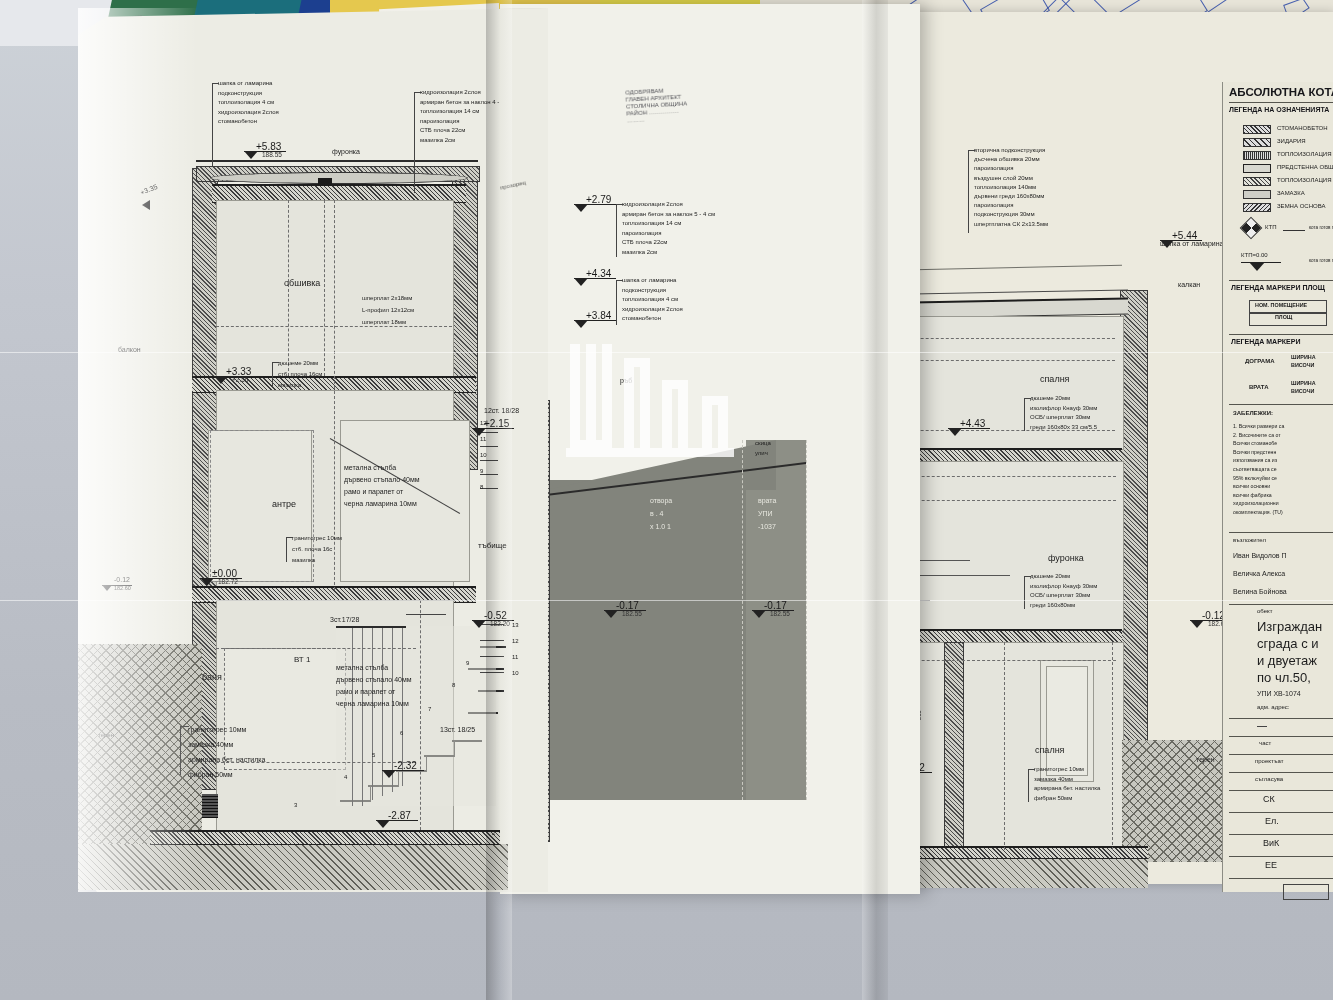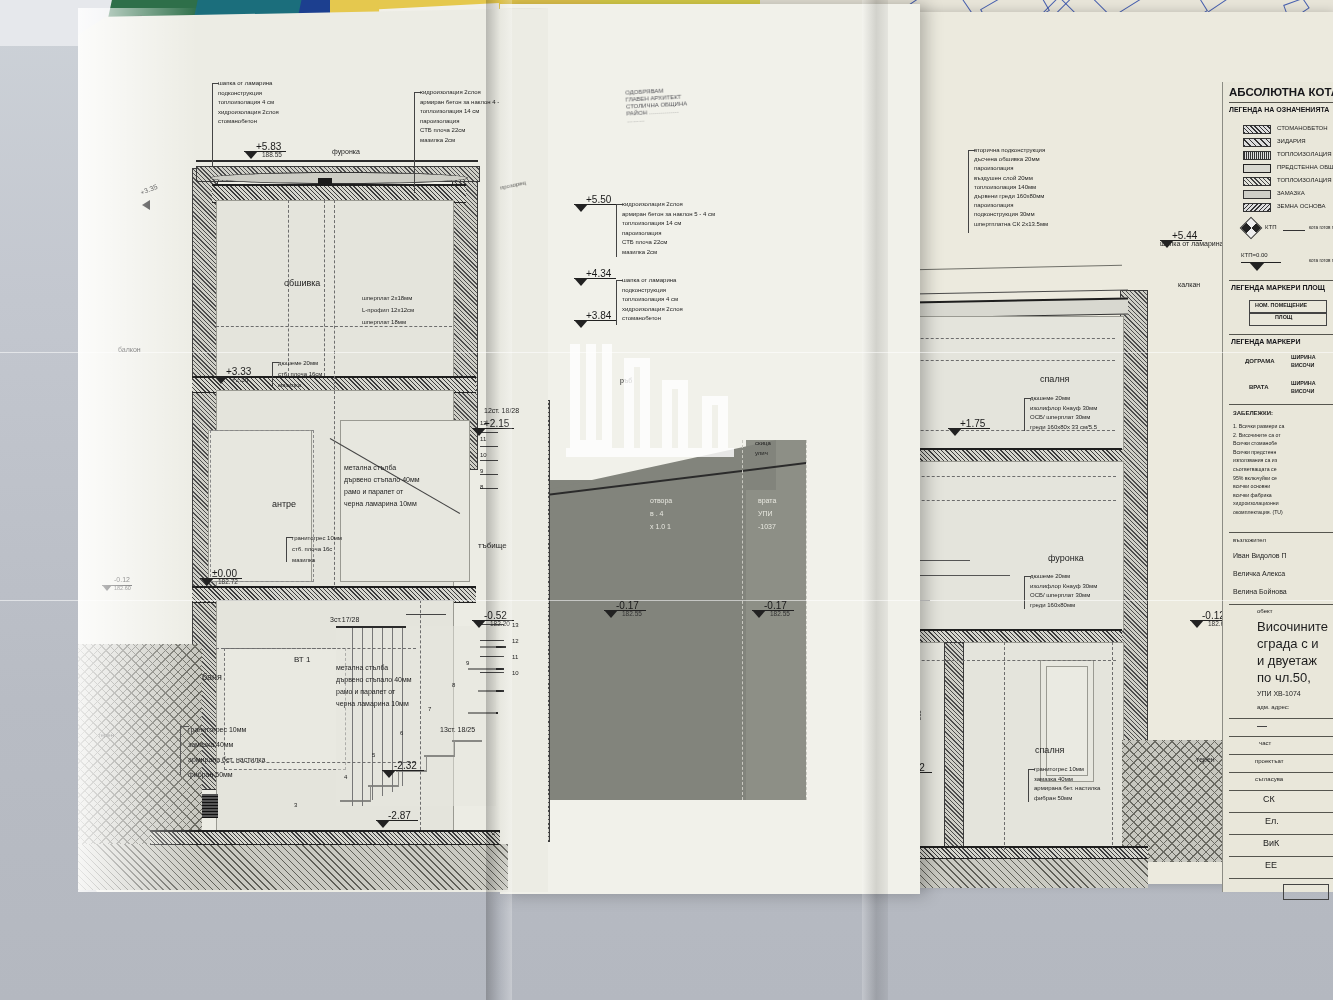--- a/index.html
+++ b/index.html
@@ -246,21 +246,21 @@
     <div class="num">+5.28</div>
       <div class="tri"></div>
       <div class="bar"></div>
     </div>
   <div class="lev" style="left:1160px;top:232px;">
     <div class="num">+5.44</div>
       <div class="tri"></div>
       <div class="bar"></div>
     </div>
   <div class="lev" style="left:948px;top:420px;">
-    <div class="num">+1.75</div>
+    <div class="num">+4.43</div>
       <div class="tri"></div>
       <div class="bar"></div>
     </div>
   <div class="lev" style="left:836px;top:418px;">
     <div class="num">+2.15</div>
       <div class="tri"></div>
       <div class="bar"></div>
     </div>
   <div class="lev" style="left:1190px;top:612px;">
     <div class="num">-0.12</div>
@@ -325,21 +325,21 @@
 
   <div class="t t6 blur2" style="left:626px;top:88px;line-height:7px;color:#2b2b33;transform:rotate(-3deg);">
     <div>ОДОБРЯВАМ</div>
       <div>ГЛАВЕН АРХИТЕКТ</div>
       <div>СТОЛИЧНА ОБЩИНА</div>
       <div>РАЙОН  ……………</div>
       <div>………</div>
   </div>
 
   <div class="lev" style="left:574px;top:196px;">
-    <div class="num">+5.50</div>
+    <div class="num">+2.79</div>
       <div class="tri"></div>
       <div class="bar"></div>
     </div>
   <div class="lev" style="left:500px;top:210px;">
     <div class="num">+5.20</div>
       <div class="tri"></div>
       <div class="bar"></div>
     </div>
   <div class="lev" style="left:574px;top:270px;">
     <div class="num">+4.34</div>
@@ -645,21 +645,21 @@
 
     <div class="pl" style="top:450px;"></div>
     <div class="t t6" style="left:10px;top:455px;">възложител</div>
     <div class="t t7" style="left:10px;top:470px;">Иван Видолов П</div>
     <div class="t t7" style="left:10px;top:488px;">Величка Алекса</div>
     <div class="t t7" style="left:10px;top:506px;">Велина Бойнова</div>
 
     <div class="pl" style="top:522px;"></div>
     <div class="t t6" style="left:34px;top:526px;">обект</div>
     <div class="t t13" style="left:34px;top:536px;line-height:17px;font-weight:500;">
-      <div>Височините</div>
+      <div>Изграждан</div>
       <div>сграда с и</div>
       <div>и двуетаж</div>
       <div>по чл.50,</div>
     </div>
     <div class="t t7" style="left:34px;top:608px;">УПИ ХВ-1074</div>
     <div class="t t6" style="left:34px;top:622px;">адм. адрес:</div>
     <div class="pl" style="top:636px;"></div>
     <div class="ln hl" style="left:34px;top:644px;width:10px;background:#444;"></div>
 
     <div class="pl" style="top:654px;"></div>

